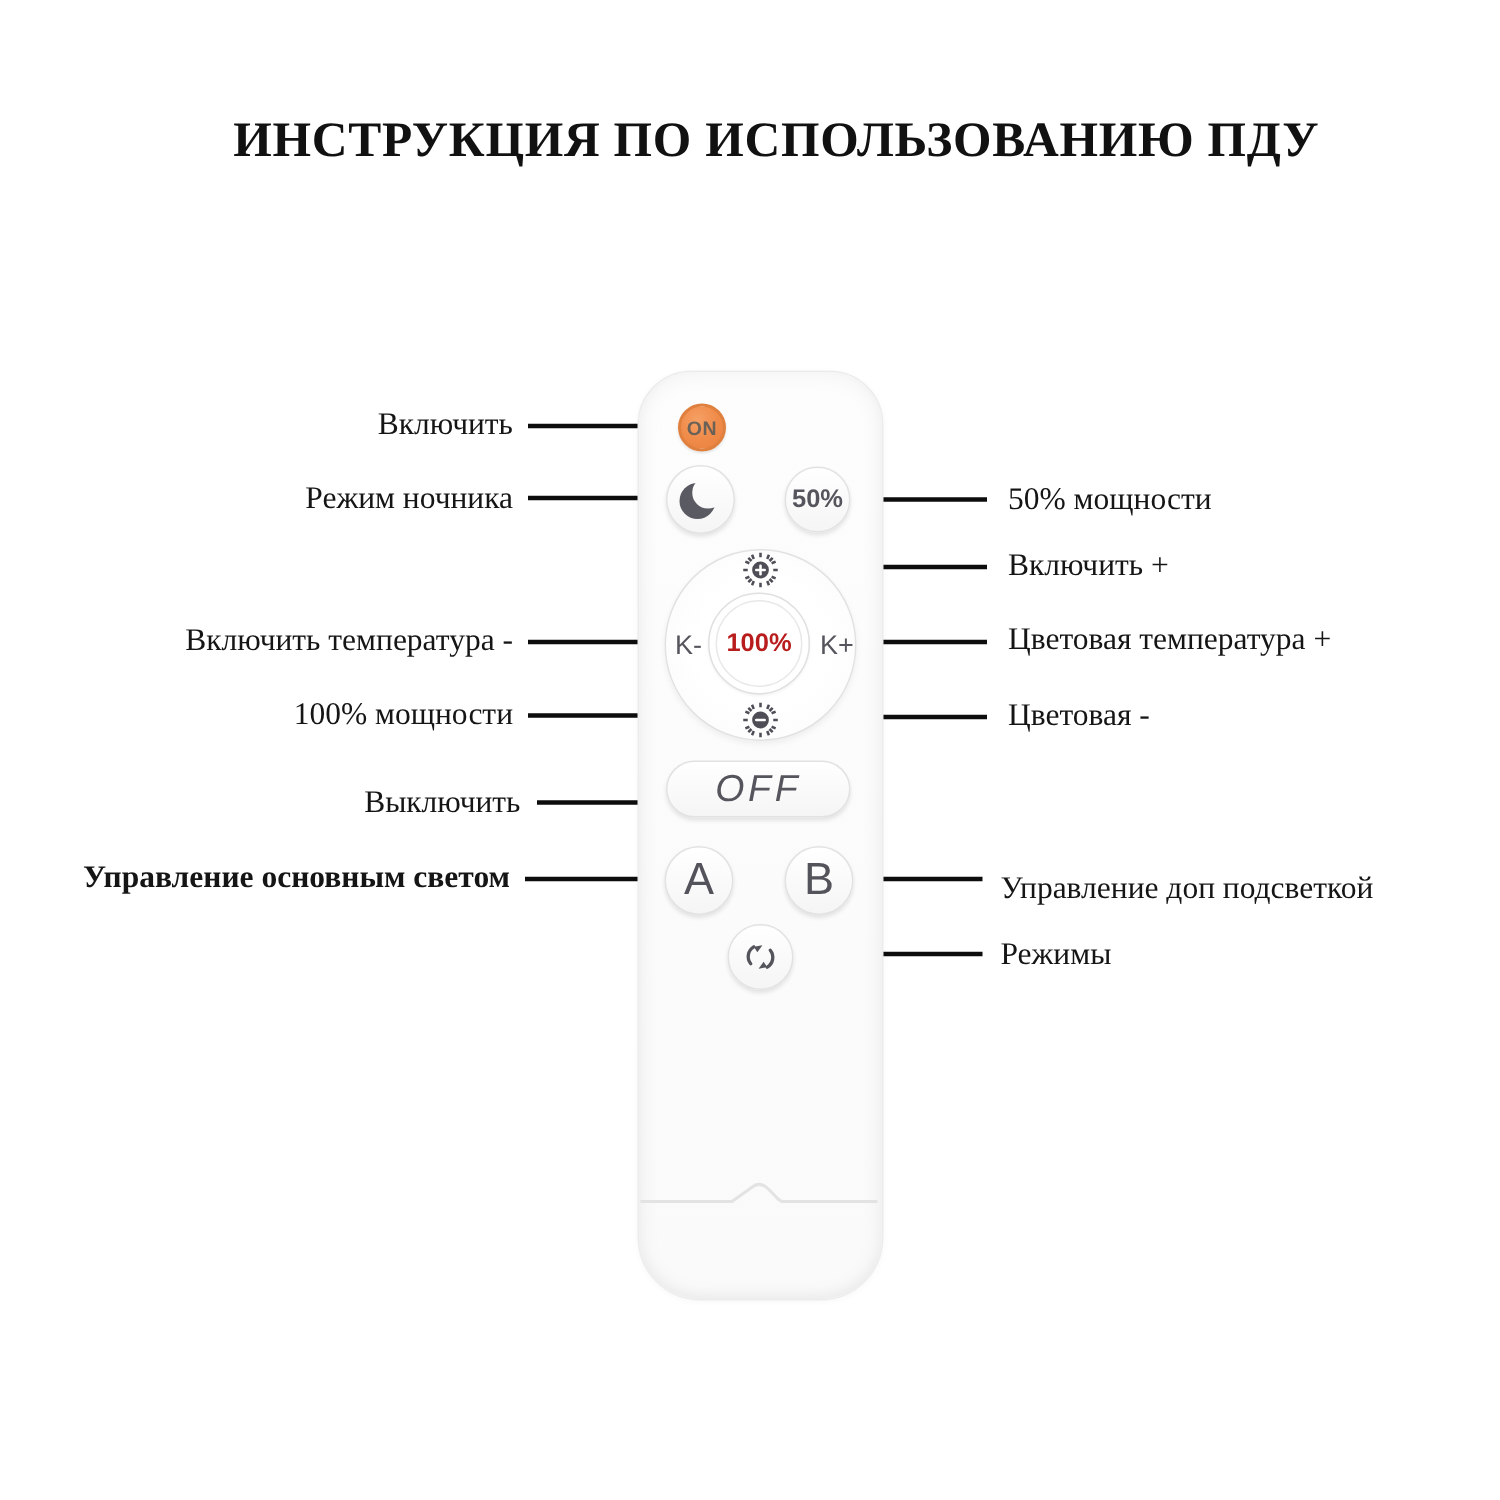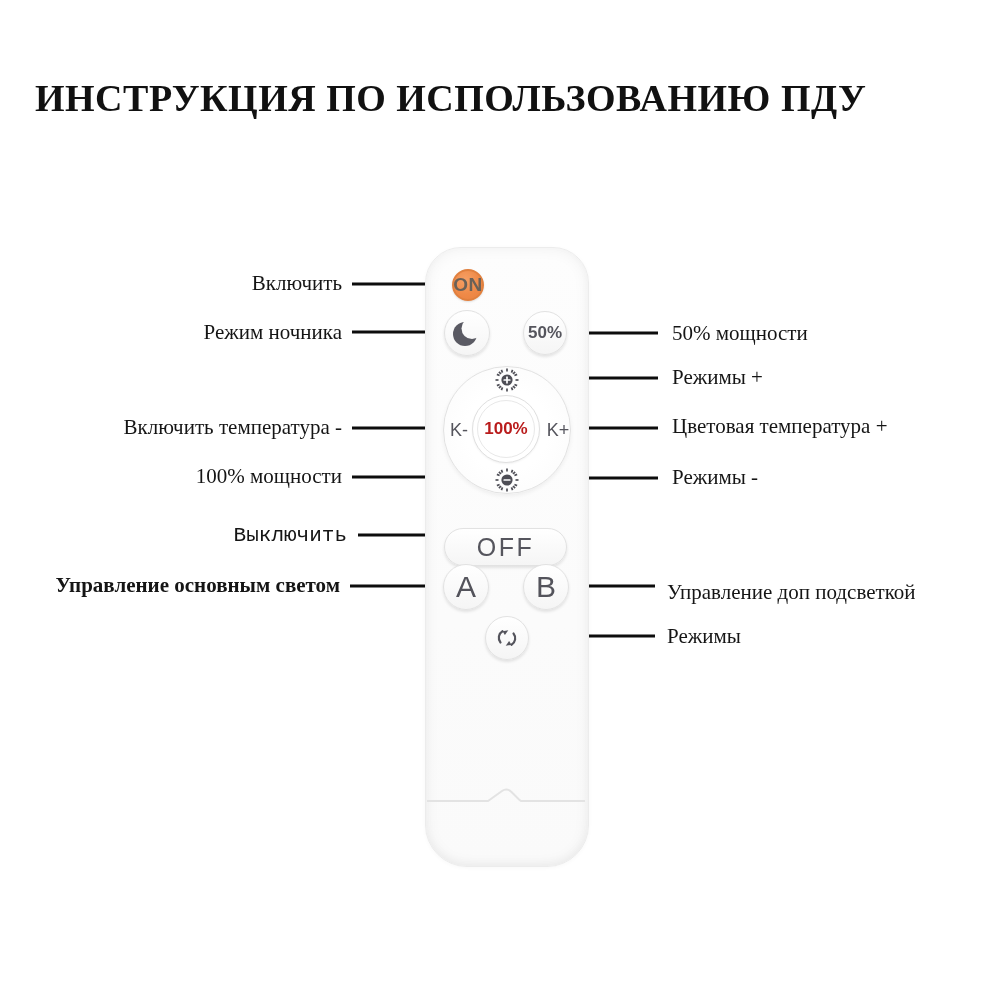--- a/index.html
+++ b/index.html
@@ -2,21 +2,21 @@
 <html lang="ru"><head>
 <meta charset="utf-8">
 <style>
   html,body{margin:0;padding:0;}
   body{
     width:1000px;height:1000px;position:relative;background:#ffffff;
     font-family:"Liberation Serif",serif;overflow:hidden;
   }
   .page-title{
     position:absolute;top:76px;left:35px;right:0;
-    text-align:left;font-size:38px;font-weight:bold;color:#111111;
+    text-align:center;font-size:33px;font-weight:bold;color:#111111;
     letter-spacing:0.5px;white-space:nowrap;
   }
   
   .lines-svg{position:absolute;left:0;top:0;width:1000px;height:1000px;pointer-events:none;}
   
   .label{
     position:absolute;transform:translateY(-50%);
     font-size:21px;color:#151515;white-space:nowrap;
   }
   .label.left{text-align:left;}
@@ -32,21 +32,21 @@
     border-radius:50%;padding:0;margin:0;
     background:linear-gradient(180deg,#ffffff 0%,#f5f5f5 100%);
     border:1px solid #e2e2e2;
     box-shadow:0 2px 3px rgba(0,0,0,0.10);
     font-family:"Liberation Sans",sans-serif;color:#55555d;cursor:default;
   }
   .btn-on{
     left:26px;top:21px;width:32px;height:32px;
     background:radial-gradient(circle at 40% 32%,#f6a065 0%,#ef8a48 55%,#ea8140 100%);
     border:2px solid #e0803f;box-shadow:0 1px 2px rgba(0,0,0,0.12);
-    font-size:19px;font-weight:bold;color:#6b6157;letter-spacing:0.5px;
+    font-size:13px;font-weight:bold;color:#6b6157;letter-spacing:0.5px;
   }
   .btn-moon{left:18px;top:62px;width:46px;height:46px;}
   .btn-fifty{left:97px;top:63px;width:44px;height:44px;font-size:17px;font-weight:bold;}
   .pad{
     position:absolute;left:17px;top:118px;width:126px;height:126px;border-radius:50%;
     background:radial-gradient(circle,#ffffff 46%,#fcfcfc 78%,#f7f7f7 100%);
     border:1.5px solid #e2e2e2;box-shadow:0 2px 4px rgba(0,0,0,0.06);
   }
   .pad-inner{
     position:absolute;left:28px;top:28px;width:68px;height:68px;border-radius:50%;
@@ -66,22 +66,22 @@
   }
   .pad-k-minus{left:-3px;top:51px;}
   .pad-k-plus{left:96px;top:51px;}
   .pad-sun{
     position:absolute;width:26px;height:26px;background:none;border:none;box-shadow:none;
     border-radius:0;padding:0;cursor:default;
   }
   .pad-sun-up{left:50px;top:0px;}
   .pad-sun-down{left:50px;top:100px;}
   .btn-off{
-    left:18px;top:280px;width:123px;height:38px;border-radius:19px;
-    font-size:25px;letter-spacing:2.5px;color:#55555d;
+    left:18px;top:259px;width:123px;height:38px;border-radius:19px;
+    font-size:25px;letter-spacing:2.5px;color:#55555d;font-style:italic;
   }
   .btn-a{left:17px;top:316px;width:46px;height:46px;font-size:30px;font-weight:400;color:#53535b;}
   .btn-b{left:97px;top:316px;width:46px;height:46px;font-size:30px;font-weight:400;color:#53535b;}
   .btn-mode{left:59px;top:368px;width:44px;height:44px;}
   .seam-svg{position:absolute;left:0;top:530px;width:160px;height:40px;}
 </style>
 </head>
 <body>
 
 <div class="page-title">ИНСТРУКЦИЯ ПО ИСПОЛЬЗОВАНИЮ ПДУ</div>
@@ -100,27 +100,27 @@
     <line x1="519" y1="478" x2="658" y2="478"></line>
     <line x1="566" y1="586" x2="655" y2="586"></line>
     <line x1="527" y1="636" x2="655" y2="636"></line>
   </g>
 </svg>
 
 <div class="label left" style="right:658px;top:283px;">Включить</div>
 <div class="label left" style="right:658px;top:332px;">Режим ночника</div>
 <div class="label left" style="right:658px;top:427px;">Включить температура -</div>
 <div class="label left" style="right:658px;top:476px;">100% мощности</div>
-<div class="label left" style="right:653px;top:535px;font-family:Liberation Mono, monospace;">Выключить</div>
+<div class="label left" style="right:653px;top:535px;">Выключить</div>
 <div class="label left" style="right:660px;top:585px;font-weight:bold;">Управление основным светом</div>
 
 <div class="label" style="left:672px;top:333px;">50% мощности</div>
-<div class="label" style="left:672px;top:377px;">Режимы +</div>
+<div class="label" style="left:672px;top:377px;">Включить +</div>
 <div class="label" style="left:672px;top:426px;">Цветовая температура +</div>
-<div class="label" style="left:672px;top:477px;">Режимы -</div>
+<div class="label" style="left:672px;top:477px;">Цветовая -</div>
 <div class="label" style="left:667px;top:592px;">Управление доп подсветкой</div>
 <div class="label" style="left:667px;top:636px;">Режимы</div>
 
 <div class="remote">
 
   <button class="btn btn-on">
     <span>ON</span>
   </button>
 
   <button class="btn btn-moon">

